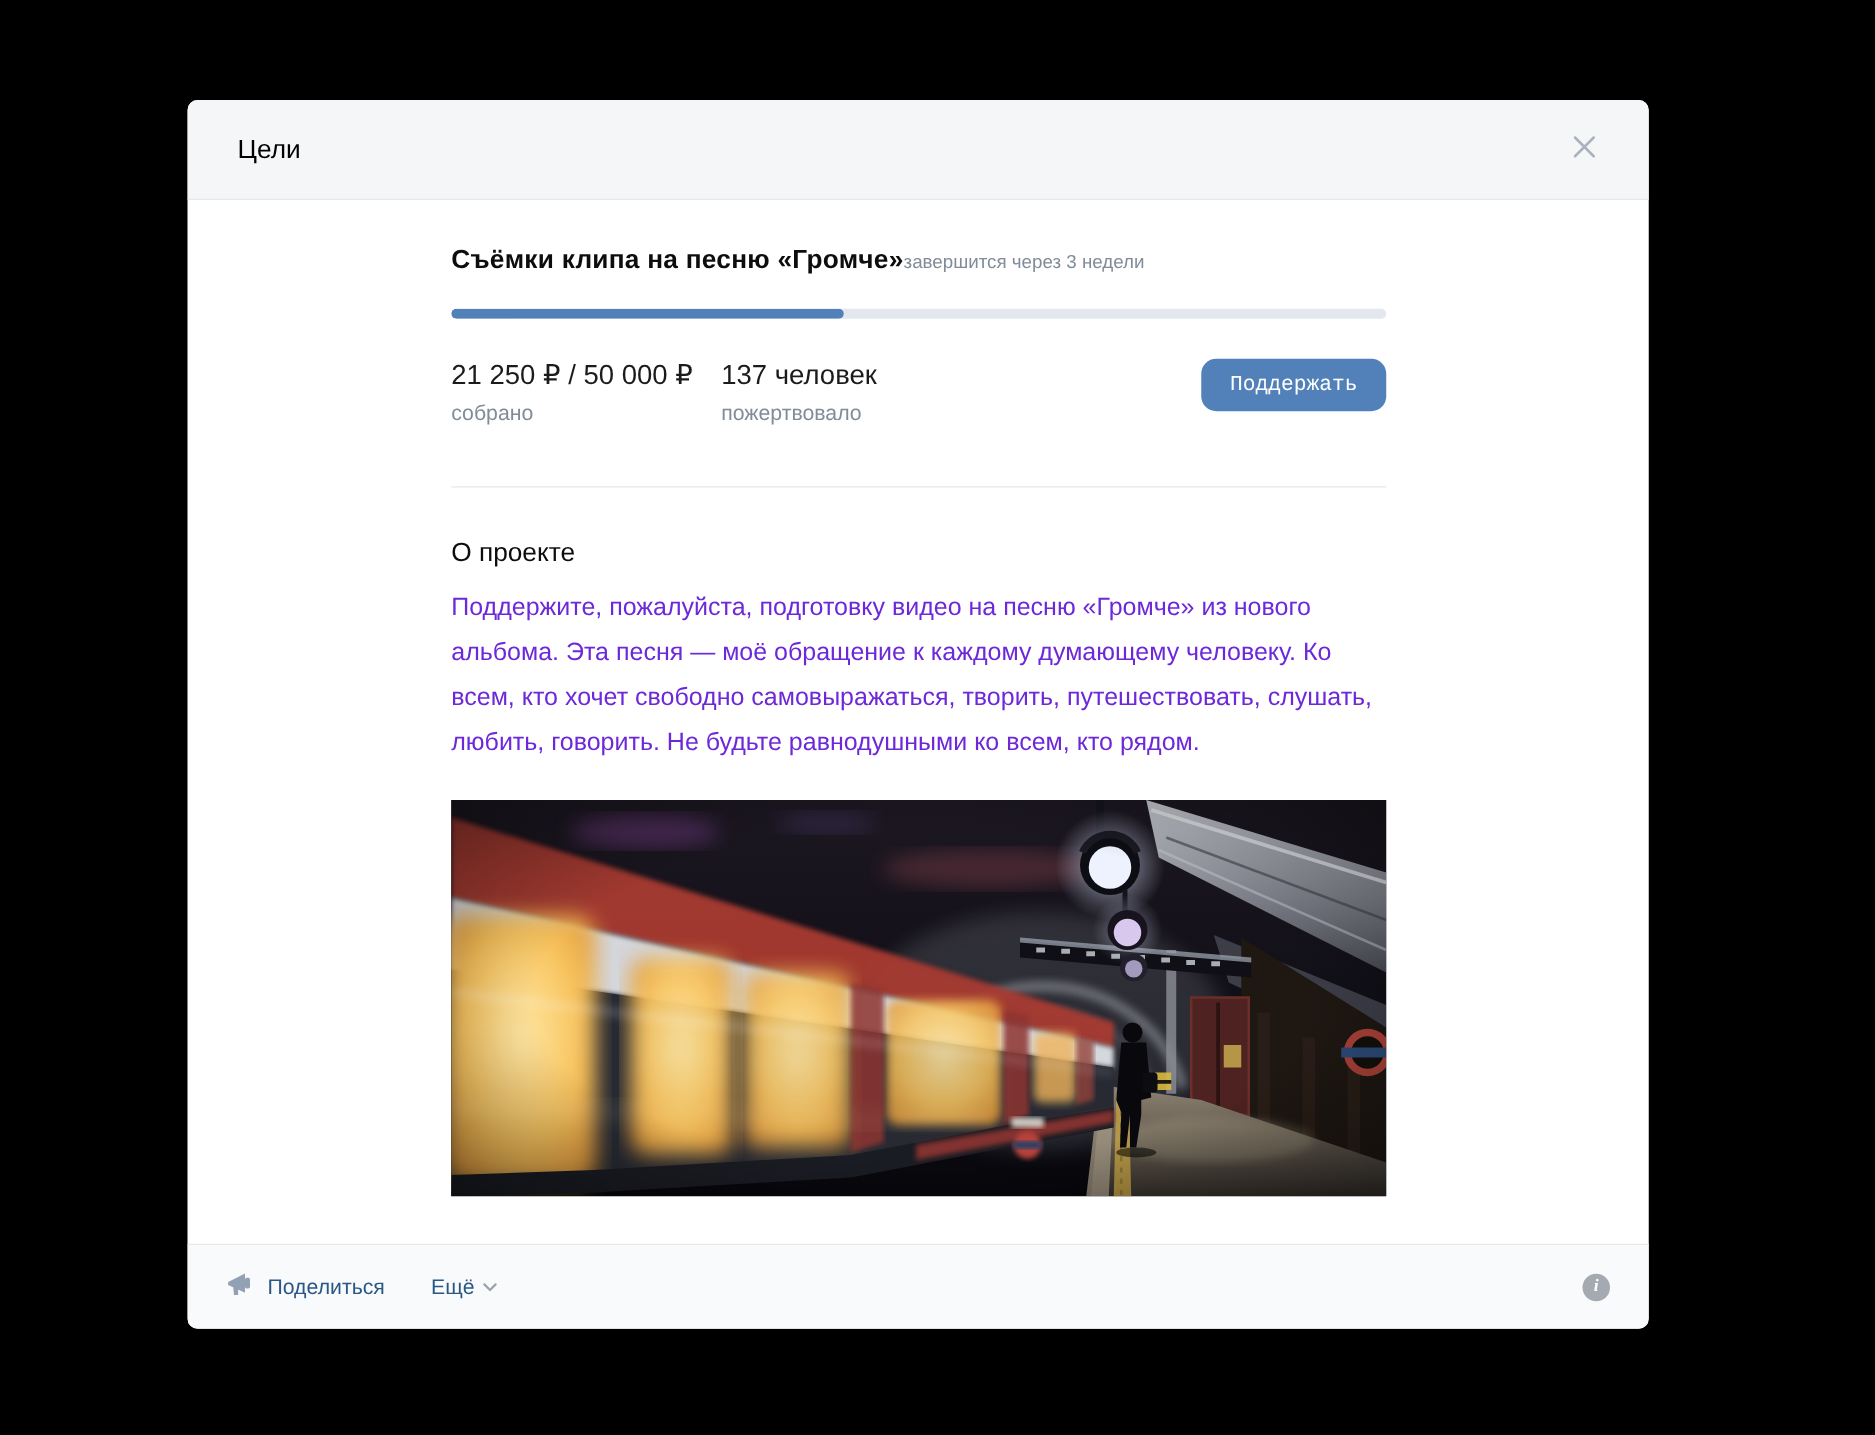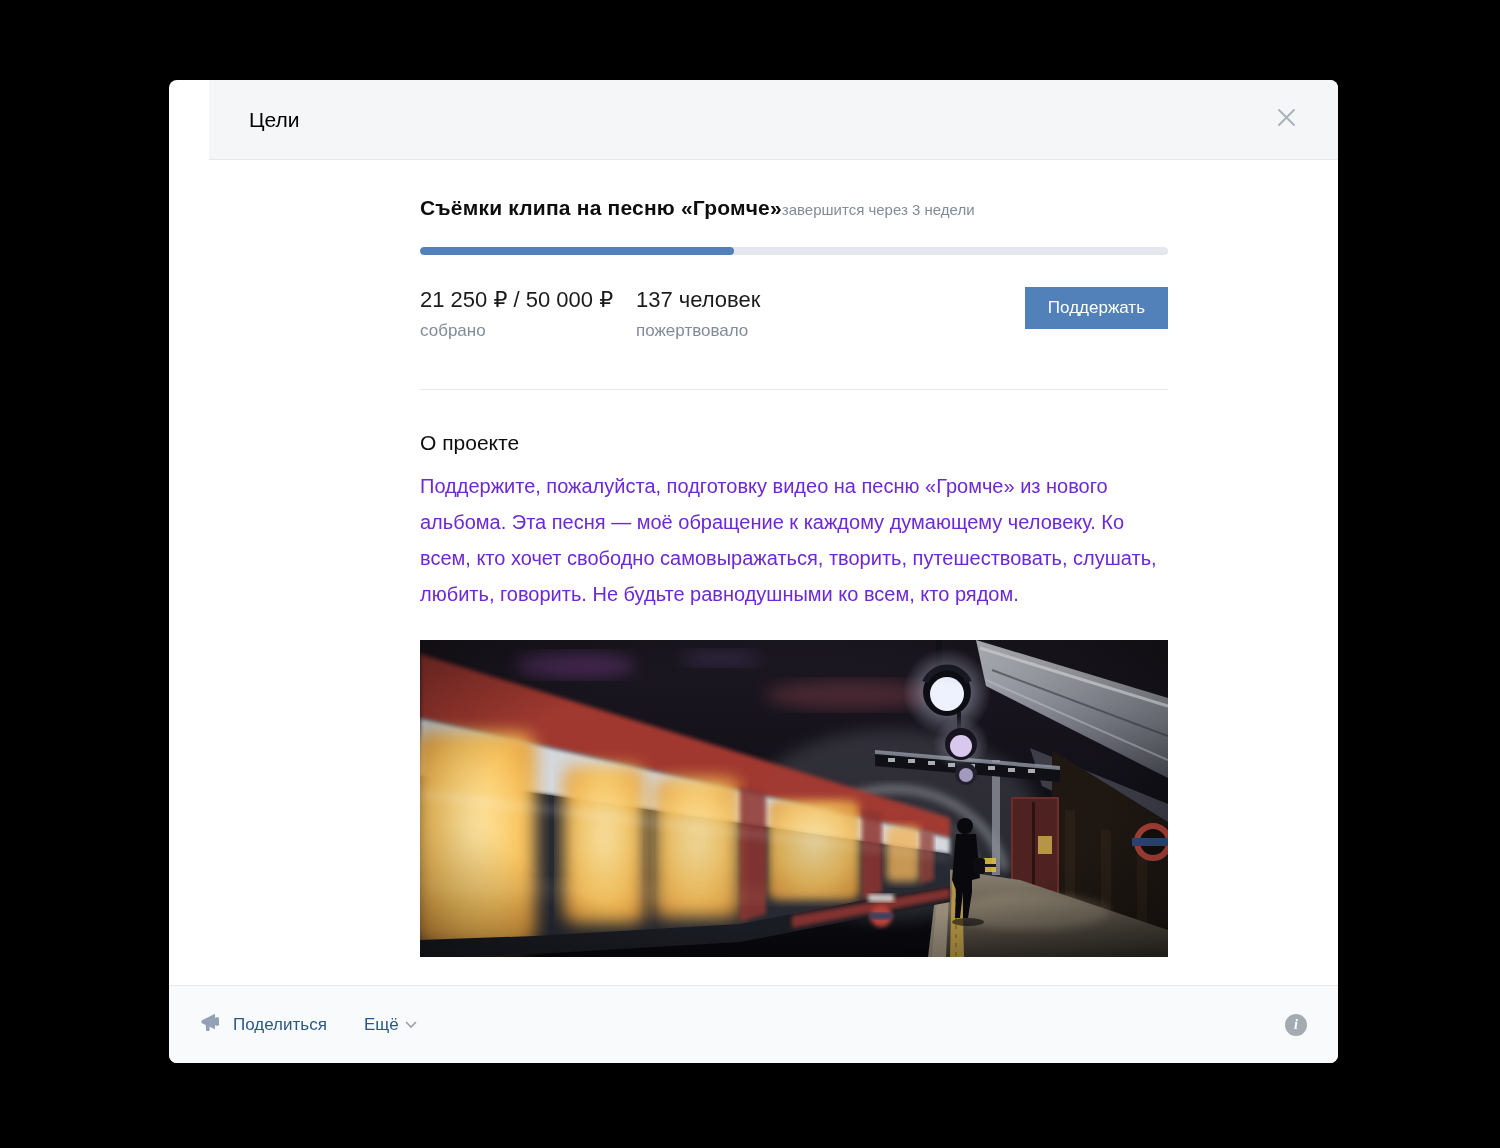--- a/index.html
+++ b/index.html
@@ -4,26 +4,25 @@
 <style>
   * { margin: 0; padding: 0; box-sizing: border-box; }
   html, body {
     width: 1500px; height: 1148px;
     background: #000;
     font-family: "Liberation Sans", "DejaVu Sans", sans-serif;
     overflow: hidden;
   }
   .modal {
     position: absolute;
-    left: 169px; top: 80px;
+    left: 150px; top: 80px;
     width: 1169px; height: 983px;
     background: #ffffff;
     border-radius: 8px;
     overflow: hidden;
-    padding-left: 40px;
   }
   
   .modal-header {
     height: 80px;
     background: var(--header_bg, #f5f6f8);
     border-bottom: 1px solid var(--divider, #e7e8ec);
     display: flex;
     align-items: center;
     padding: 0 34px 0 40px;
   }
@@ -68,23 +67,23 @@
   .stat-col1 { width: 216px; }
   .stat-value { font-size: 22px; color: #1b1b1b; }
   .stat-label { font-size: 17px; color: var(--muted, #818c99); margin-top: 8px; }
   .support-btn {
     margin-left: auto;
     height: 42px;
     padding: 0 23px;
     background: var(--accent, #5181b8);
     color: #fff;
     font-size: 17px;
-    font-family: Liberation Sans, sans-serif;
+    font-family: Liberation Mono, monospace;
     border: none;
-    border-radius: 0;
+    border-radius: 12px;
     cursor: pointer;
   }
   .divider {
     margin-top: 48px;
     border-top: 1px solid var(--divider, #e7e8ec);
   }
   .about-heading { margin-top: 41px; font-size: 21px; color: #0d0d0d; }
   .about-text {
     margin-top: 13px;
     font-size: 20px;
@@ -97,21 +96,21 @@
     width: 748px;
     height: 317px;
     overflow: hidden;
     cursor: pointer;
     background: #0b0a10;
   }
   
   .modal-footer {
     position: absolute;
     left: 0; right: 0; bottom: 0;
-    height: 78px;
+    height: 68px;
     background: var(--footer_bg, #f9fafb);
     border-top: 1px solid var(--divider, #e7e8ec);
     display: flex;
     align-items: center;
     padding: 0 31px;
   }
   .footer-action {
     display: flex;
     align-items: center;
     cursor: pointer;

